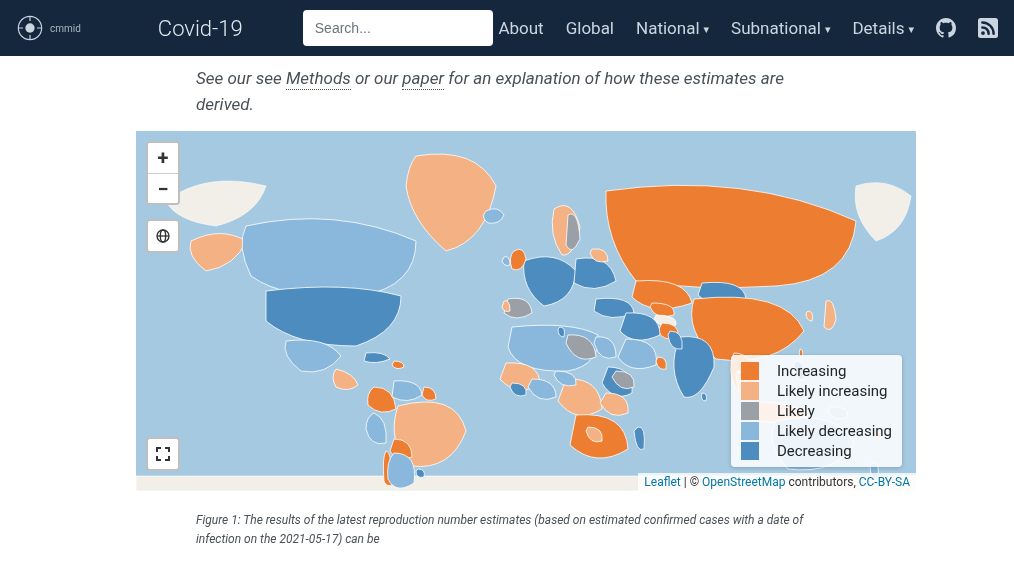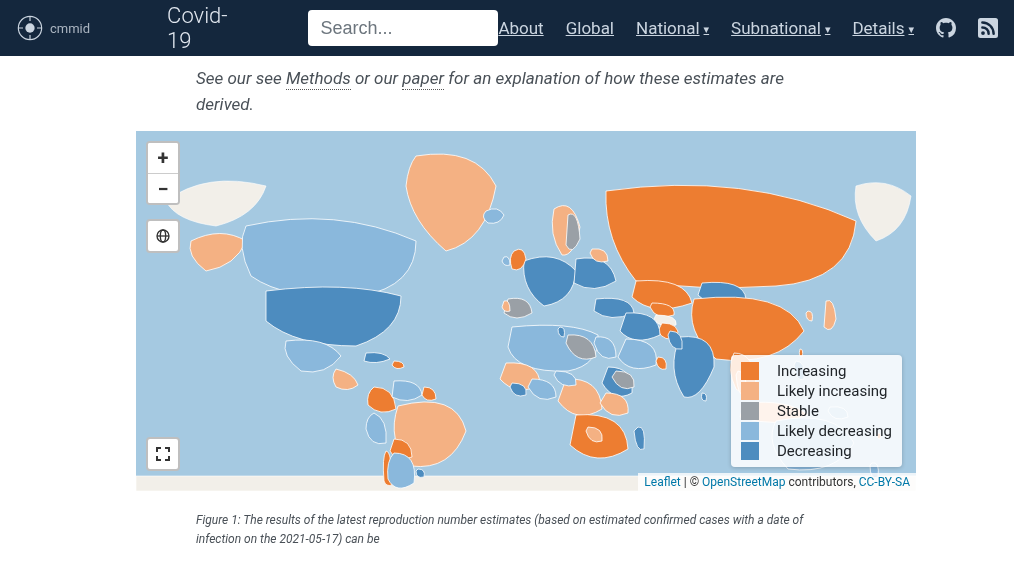--- a/index.html
+++ b/index.html
@@ -26,50 +26,50 @@
     display: flex;
     align-items: center;
     gap: 6px;
     margin-right: 70px;
   }
   .logo-glyph {
     width: 28px; height: 28px;
     position: relative;
   }
   .logo-glyph svg { fill: #cbd5e0; }
-  .logo-text { font-size: 13px; line-height: 7px; color: #aab4c0; }
+  .logo-text { font-size: 10px; line-height: 7px; color: #aab4c0; }
   .brand-title {
     font-weight: 300;
     font-size: 22px;
     color: #e2e8f0;
     margin-right: 60px;
     margin-left: 7px;
   }
   .search-box {
     background: #fff;
     border-radius: 4px;
     width: 190px;
     height: 36px;
     border: none;
     padding: 6px 12px;
-    font-size: 18px;
+    font-size: 14px;
     color: #495057;
   }
   .search-box::placeholder { color: #6c757d; }
   .nav-spacer { flex: 1; }
   .nav-items {
     display: flex;
     align-items: center;
     gap: 22px;
   }
   .nav-link {
     color: #cbd5e0;
     font-size: 17px;
     cursor: pointer;
-    display: flex; align-items: center; gap: 4px; text-decoration: underline;
+    display: flex; align-items: center; gap: 4px;
   }
   .caret {
     font-size: 11px;
     position: relative; top: 1px;
   }
   .icon-link {
     color: #cbd5e0;
     display: inline-flex; align-items: center;
   }
   .icon-link svg { width: 20px; height: 20px; fill: #cbd5e0; }
@@ -394,21 +394,21 @@
           <div class="legend-row">
             <span class="swatch" style="background: rgb(237, 125, 49);"></span>
             <span>Increasing</span>
           </div>
           <div class="legend-row">
             <span class="swatch" style="background: rgb(244, 177, 131);"></span>
             <span>Likely increasing</span>
           </div>
           <div class="legend-row">
             <span class="swatch" style="background: rgb(154, 160, 166);"></span>
-            <span>Stable</span>
+            <span>Likely</span>
           </div>
           <div class="legend-row">
             <span class="swatch" style="background: rgb(138, 184, 220);"></span>
             <span>Likely decreasing</span>
           </div>
           <div class="legend-row">
             <span class="swatch" style="background: rgb(77, 140, 191);"></span>
             <span>Decreasing</span>
           </div>
         </div>

